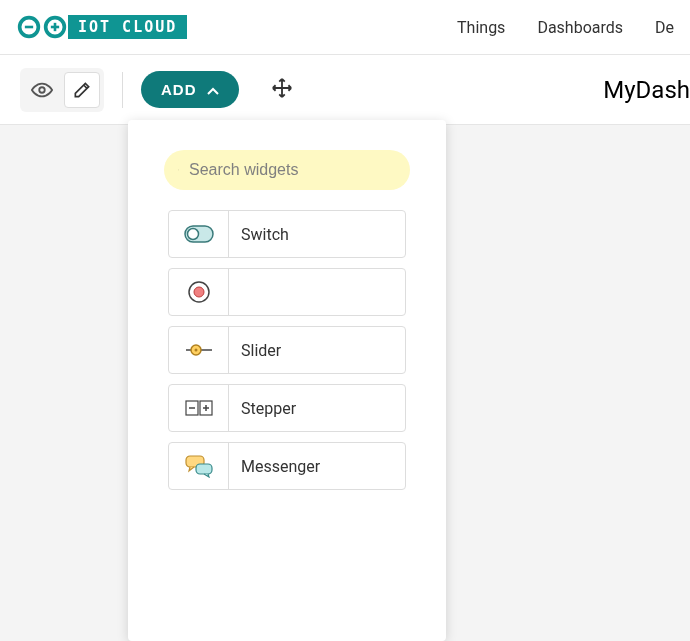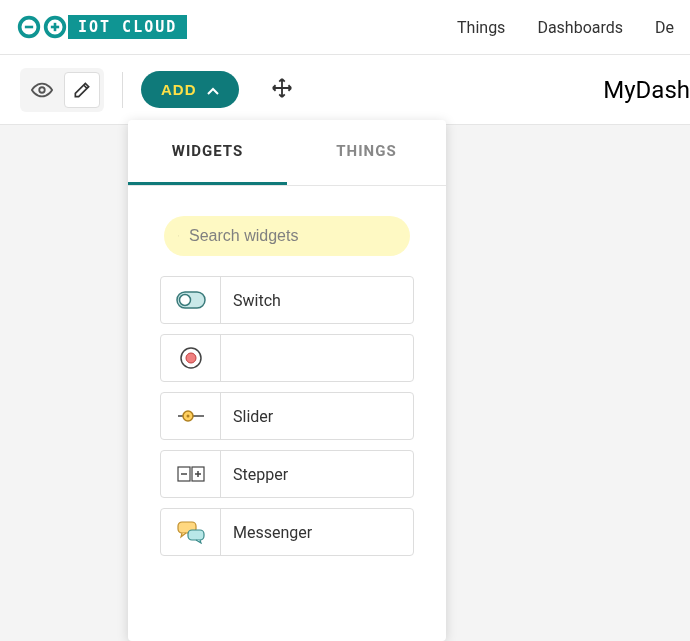--- a/index.html
+++ b/index.html
@@ -12,40 +12,40 @@
 .brand-badge { background: #0f9593; color: #fff; font-weight: 700; font-size: 15px; padding: 3px 10px; letter-spacing: 2px; font-family: monospace; }
 .nav { margin-left: auto; display: flex; gap: 32px; }
 .nav a { color: #333; text-decoration: none; font-size: 16px; cursor: pointer; }
 
 .toolbar { height: 70px; border-bottom: 1px solid #e5e5e5; display: flex; align-items: center; padding: 0 20px; position: relative; background: #fff; }
 .mode-group { display: flex; background: #f4f4f4; border-radius: 6px; padding: 4px; gap: 4px; }
 .mode-btn { width: 36px; height: 36px; border-radius: 4px; display: flex; align-items: center; justify-content: center; cursor: pointer; border: none; background: transparent; }
 .mode-btn.active { background: #fff; border: 1px solid #ddd; }
 .divider { width: 1px; height: 36px; background: #ddd; margin: 0 18px; }
 
-.add-btn { background: #0f7a7a; color: #fde047; border: none; border-radius: 22px; padding: 10px 20px; font-size: 15px; font-weight: 700; letter-spacing: 1px; display: flex; align-items: center; gap: 10px; cursor: pointer; }
+.add-btn { background: #0f7a7a; color: #ffffff; border: none; border-radius: 22px; padding: 10px 20px; font-size: 15px; font-weight: 700; letter-spacing: 1px; display: flex; align-items: center; gap: 10px; cursor: pointer; }
 .add-btn .chev { display: inline-block; }
 
 .move-btn { margin-left: 26px; background: none; border: none; cursor: pointer; padding: 6px; }
 
 .dash-title { position: absolute; right: 0; top: 50%; transform: translateY(-50%); font-size: 24px; color: #000000; font-weight: 400; }
 
 .canvas { position: absolute; top: 125px; left: 0; right: 0; bottom: 0; background: #f4f4f4; }
 
 .dropdown { position: absolute; top: 120px; left: 128px; width: 318px; height: 521px; background: #fff; border-radius: 4px; box-shadow: 0 2px 12px rgba(0,0,0,.15); display: flex; flex-direction: column; }
 .tabs { display: flex; border-bottom: 1px solid #e5e5e5; height: 66px; }
 .tab { flex: 1; display: flex; align-items: center; justify-content: center; font-size: 15px; font-weight: 700; letter-spacing: 1px; color: #888; cursor: pointer; border-bottom: 3px solid transparent; }
 .tab.active { color: #333; border-bottom-color: #0f7a7a; }
 
 .search-wrap { padding: 30px 36px 20px; }
 .search { background: #fef9c3; border-radius: 24px; height: 40px; display: flex; align-items: center; padding: 0 14px; gap: 10px; }
 .search input { border: none; background: transparent; outline: none; font-size: 16px; flex: 1; color: #333; }
 .search input::placeholder { color: #808080; }
 
-.widget-scroll { flex: 1; overflow-y: scroll; padding: 0 32px 10px; }
+.widget-scroll { flex: 1; overflow-y: scroll; padding: 0 40px 10px; }
 .widget-scroll::-webkit-scrollbar { width: 16px; }
 .widget-scroll::-webkit-scrollbar-track { background: #f1f1f1; }
 .widget-scroll::-webkit-scrollbar-thumb { background: #c1c1c1; border-radius: 2px; }
 
 .widget-item { border: 1px solid #ddd; border-radius: 4px; height: 48px; margin-bottom: 10px; display: flex; align-items: center; cursor: pointer; background: #fff; }
 .widget-icon { width: 60px; height: 100%; border-right: 1px solid #ddd; display: flex; align-items: center; justify-content: center; }
 .widget-label { padding-left: 12px; font-size: 16px; color: #333; }
 </style>
 </head>
 <body>
@@ -99,24 +99,20 @@
     <svg width="22" height="22" viewBox="0 0 24 24">
         <path fill="none" stroke="#333" stroke-width="2" d="M12 2v20M2 12h20M12 2l-3 3M12 2l3 3M12 22l-3-3M12 22l3-3M2 12l3-3M2 12l3 3M22 12l-3-3M22 12l-3 3"></path>
       </svg>
   </button>
   <div class="dash-title">MyDash</div>
 </div>
 
 <div class="canvas"></div>
 
 <div class="dropdown">
-  <div class="tabs">
-    <div class="tab active">WIDGETS</div>
-    <div class="tab">THINGS</div>
-  </div>
   <div class="search-wrap">
     <div class="search">
       <svg width="20" height="20" viewBox="0 0 24 24">
           <circle cx="10" cy="10" r="7" fill="none" stroke="#666" stroke-width="2.5"></circle>
           <line x1="15" y1="15" x2="21" y2="21" stroke="#666" stroke-width="2.5"></line>
         </svg>
       <input type="text" placeholder="Search widgets" style="">
     </div>
   </div>
   <div class="widget-scroll">

